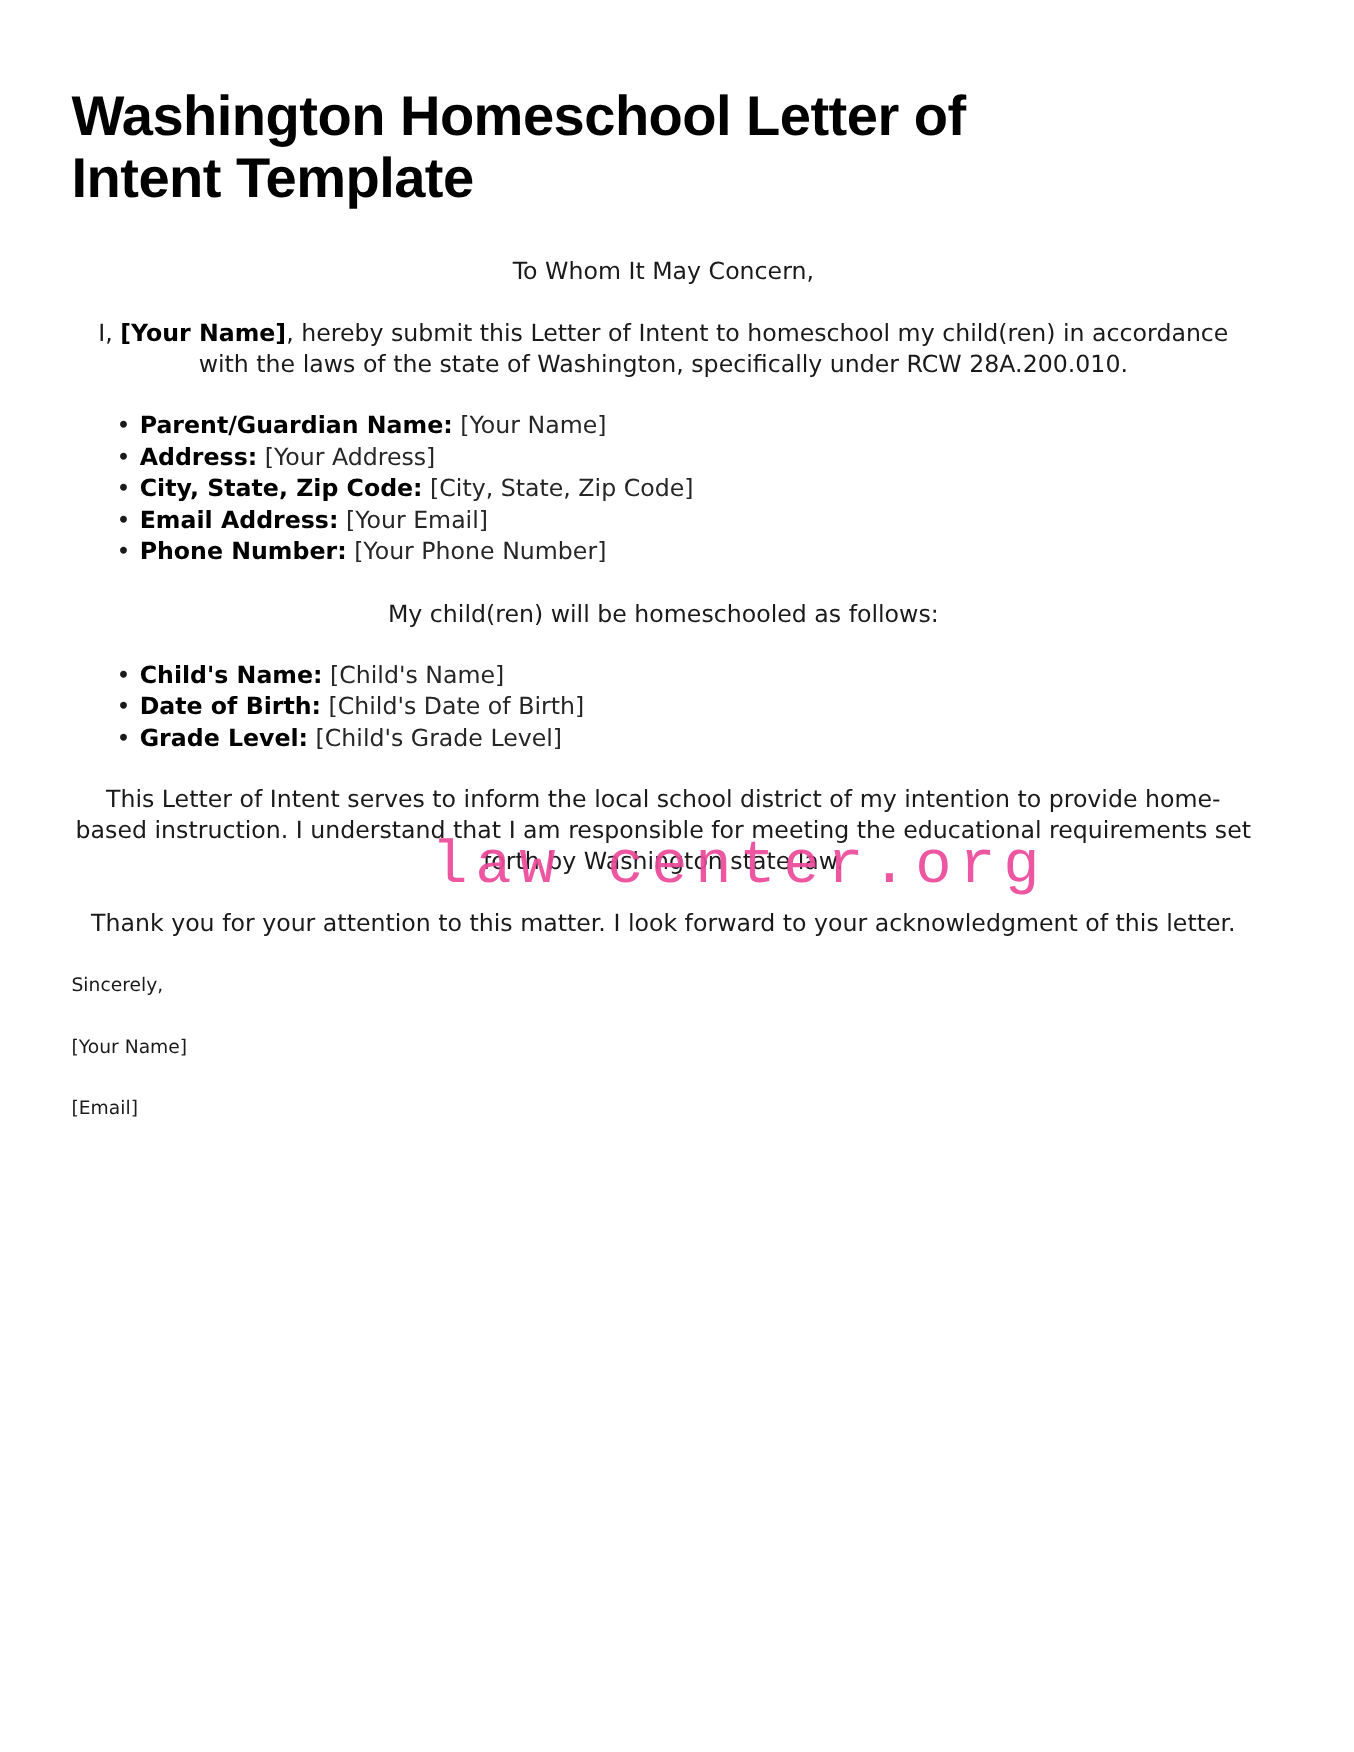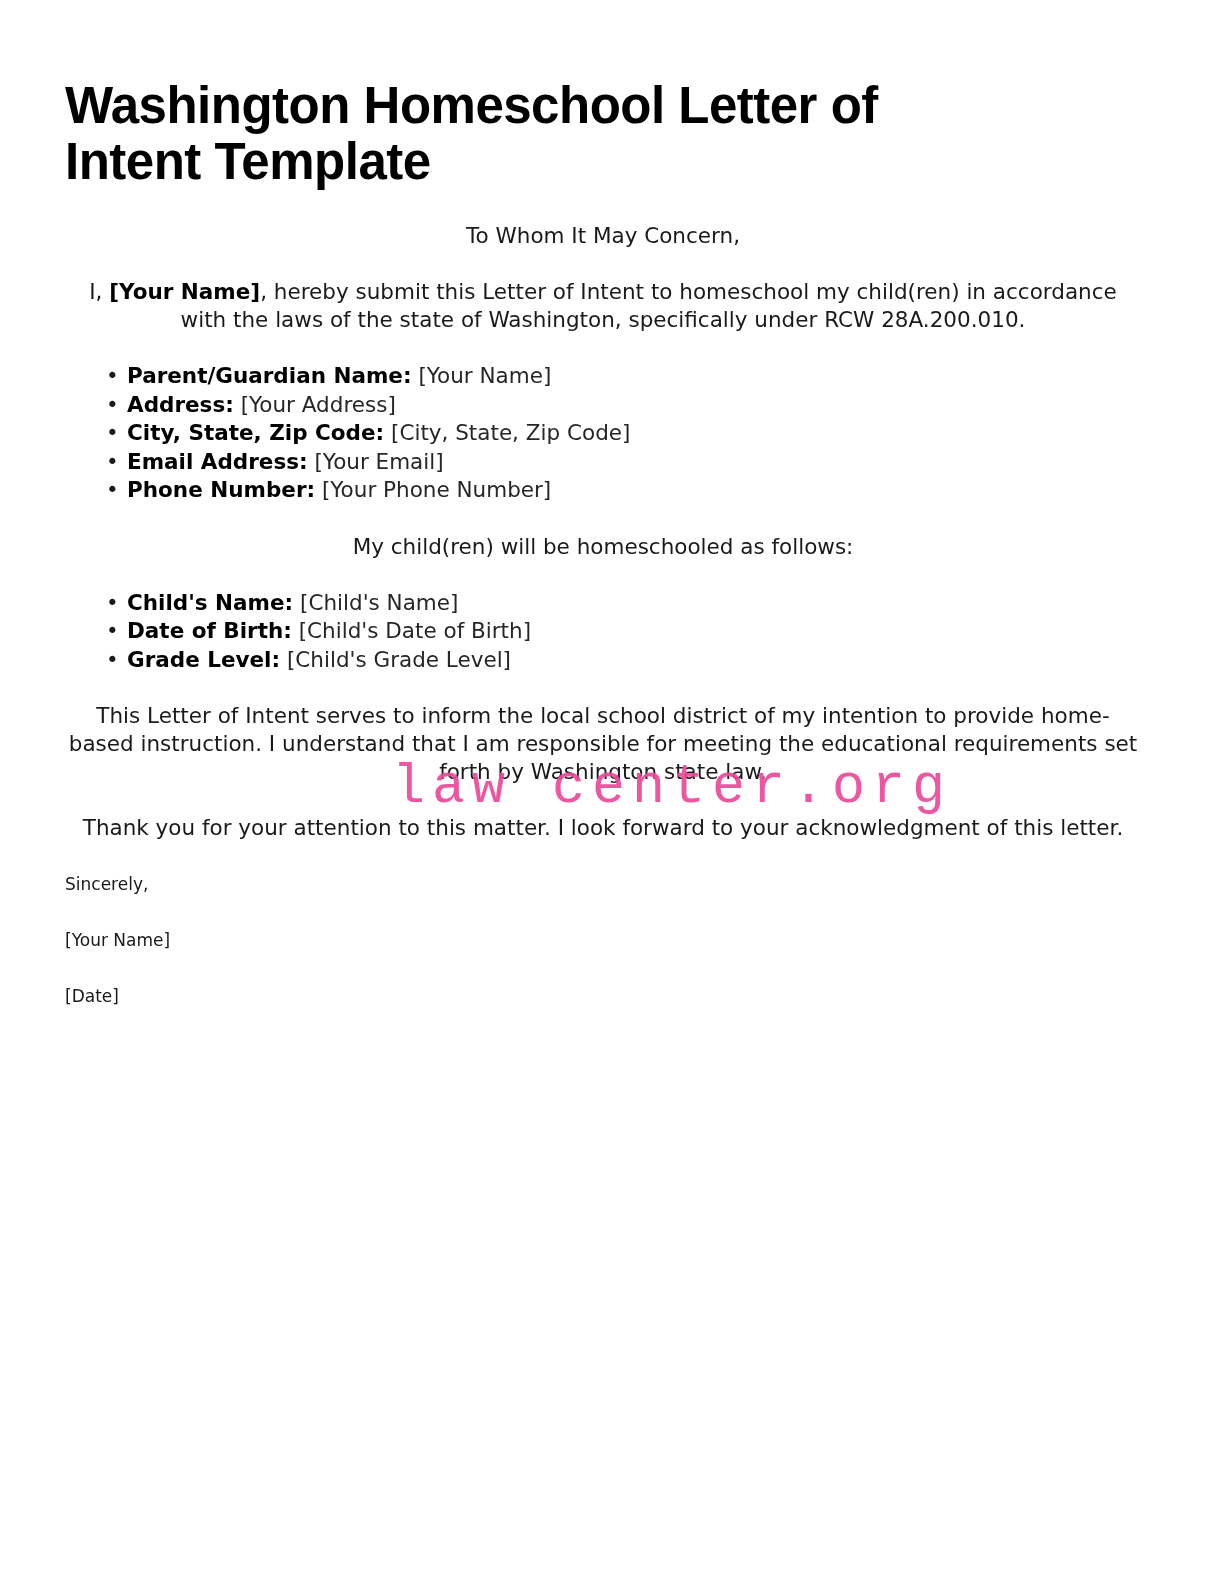--- a/index.html
+++ b/index.html
@@ -24,21 +24,21 @@
     padding: 78px 90px 0 65px;
   }
 
   .doc-title {
     font-family: "Liberation Sans", sans-serif;
     font-weight: bold;
     font-size: 51px;
     line-height: 56px;
     letter-spacing: -0.5px;
     color: #000000;
-    margin: 0 0 32px 0;
+    margin: 0 0 44px 0;
     max-width: 960px;
   }
 
   .para {
     font-size: 21.5px;
     line-height: 28px;
     color: #1a1a1a;
     margin: 0 0 28px 0;
     max-width: 1078px;
     text-align: center;
@@ -167,17 +167,17 @@
   </ul>
 
   <p class="para">This Letter of Intent serves to inform the local school district of my intention to provide home-based instruction. I understand that I am responsible for meeting the educational requirements set forth by Washington state law.</p>
 
   <p class="para">Thank you for your attention to this matter. I look forward to your acknowledgment of this letter.</p>
 
   <p class="sig-line">Sincerely,</p>
 
   <p class="sig-line">[Your Name]</p>
 
-  <p class="sig-line">[Date]</p>
+  <p class="sig-line">[Email]</p>
 
   <div class="watermark">law center.org</div>
 
 </div>
 
 </body></html>

